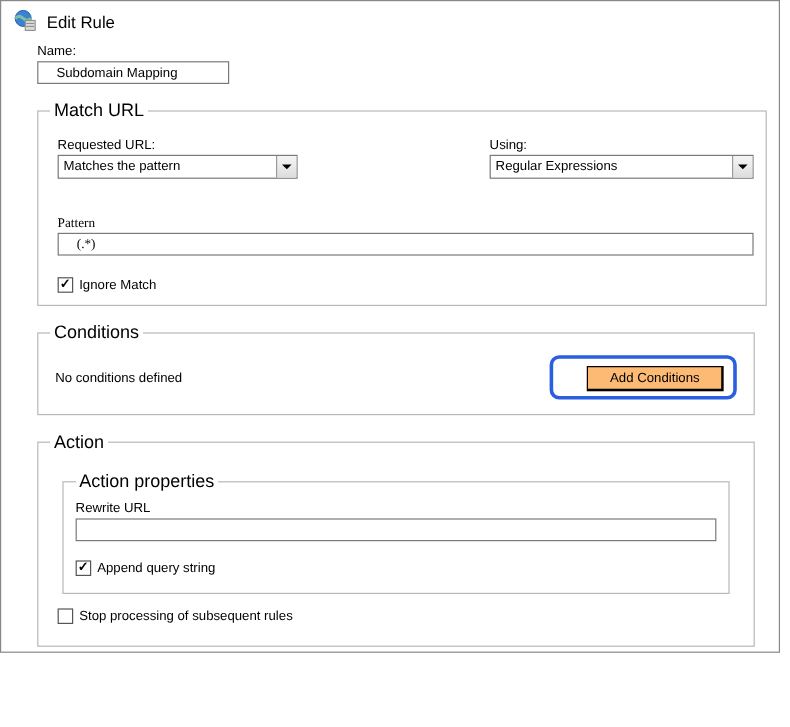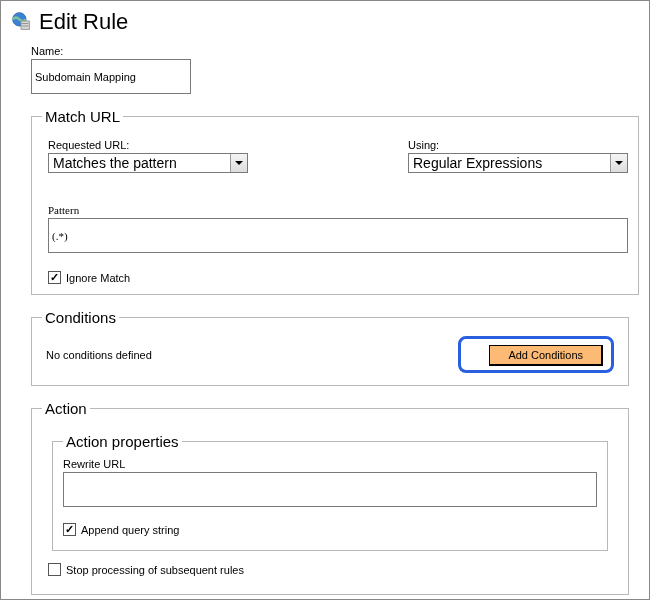--- a/index.html
+++ b/index.html
@@ -18,45 +18,45 @@
       border: 1px solid #888;
       padding: 2px 10px 4px 10px;
     }
     .header {
       display: flex;
       align-items: center;
       gap: 8px;
       padding: 4px 0 10px 0;
     }
     .header-title {
-      font-size: 22px;
+      font-size: 14px;
       font-weight: normal;
       color: #000;
       padding-top: 2px;
     }
     .icon-globe {
       width: 20px;
       height: 20px;
       flex-shrink: 0;
     }
     .content {
       padding-left: 20px;
       padding-right: 10px;
     }
     .label {
       display: block;
       margin-bottom: 2px;
     }
     .text-input {
       font-family: inherit;
       font-size: 11px;
-      padding: 1px 3px;
+      padding: 1px 15px;
       border: 1px solid #7a7a7a;
       background: #fff;
-      height: 35px;
+      height: 19px;
     }
     .name-field { width: 160px; }
     fieldset {
       border: 1px solid #b8b8b8;
       margin: 14px 0 0 0;
       padding: 8px 10px 10px 10px;
     }
     legend {
       font-size: 15px;
       padding: 0 3px;
@@ -74,21 +74,21 @@
       position: relative;
       display: inline-block;
       border: 1px solid #7a7a7a;
       background: #fff;
       height: 20px;
     }
     .select-value {
       padding: 2px 22px 2px 4px;
       line-height: 15px;
       height: 18px;
-      font-size: 14px;
+      font-size: 11px;
     }
     .select-arrow {
       position: absolute;
       right: 0;
       top: 0;
       width: 17px;
       height: 18px;
       background: linear-gradient(#f5f5f5, #ddd);
       border-left: 1px solid #999;
       display: flex;

